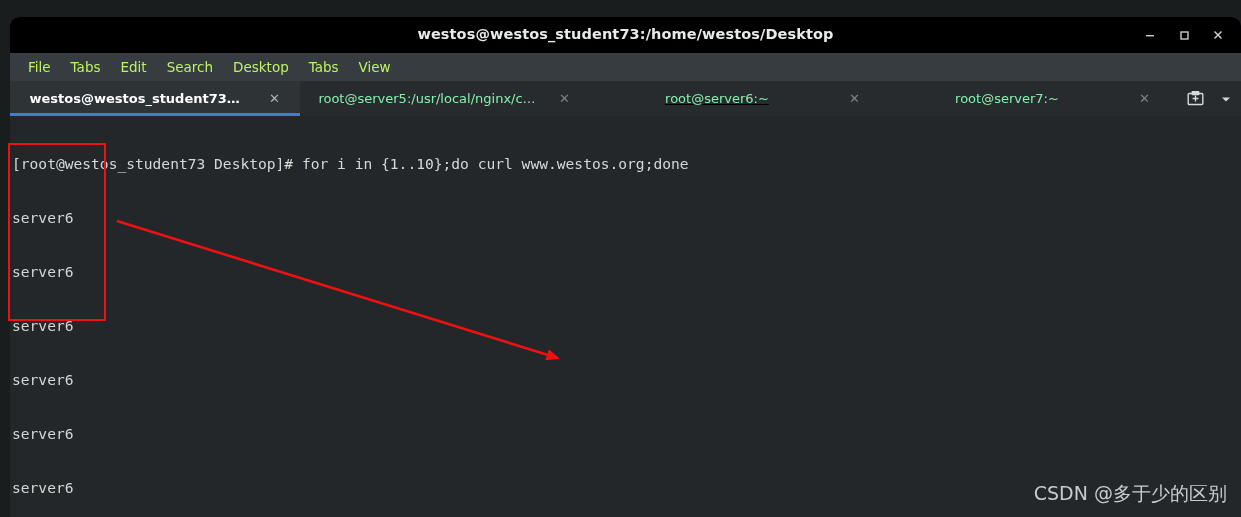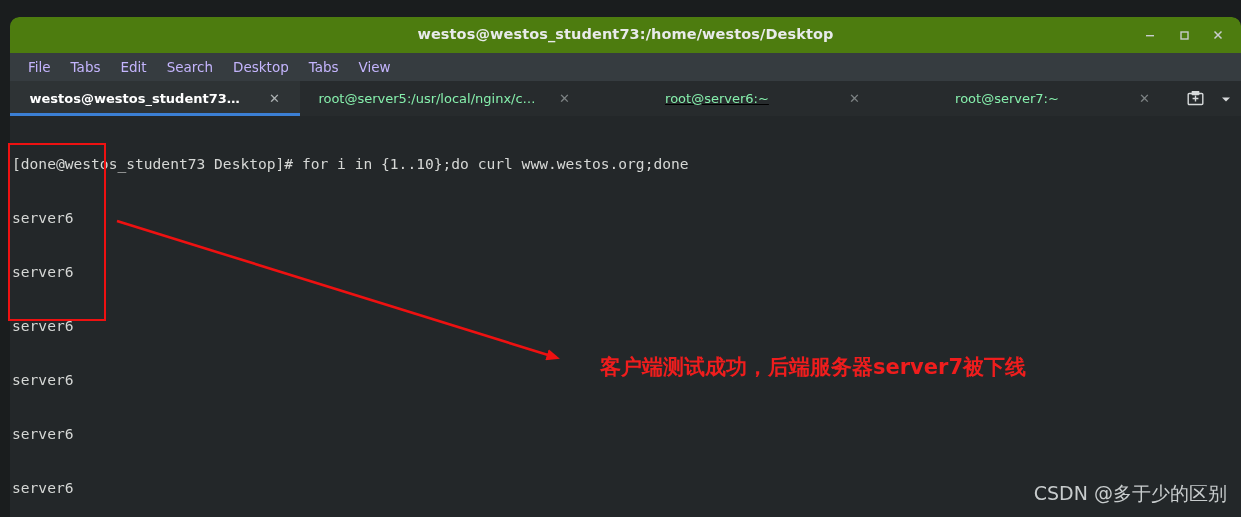--- a/index.html
+++ b/index.html
@@ -35,21 +35,21 @@
     background: #232729;
     border-top-left-radius: 9px;
     border-top-right-radius: 9px;
     overflow: hidden;
   }
 
   
   .titlebar {
     position: relative;
     height: 36px;
-    background: #4d7c0f;
+    background: #000000;
     border-top-left-radius: 9px;
     border-top-right-radius: 9px;
     display: flex;
     align-items: center;
     justify-content: center;
     padding-left: 23px;
   }
   .titlebar-title {
     color: #e8eaea;
     font-size: 14.5px;
@@ -85,21 +85,21 @@
 
   
   .menubar {
     height: 28px;
     background: #363c40;
     display: flex;
     align-items: center;
     padding-left: 8px;
   }
   .menu-item {
-    color: #c4b5fd;
+    color: #bef264;
     font-size: 13.5px;
     padding: 3px 10px;
     white-space: nowrap;
     cursor: default;
   }
 
   
   .tabbar {
     height: 35px;
     background: #272b2d;
@@ -289,21 +289,21 @@
         <div class="tabmenu-btn">
           <svg width="14" height="14" viewBox="0 0 14 14">
             <path d="M3 5.5 L7 9.5 L11 5.5 Z" fill="#d7dadb"></path>
           </svg>
         </div>
       </div>
     </div>
 
     <div class="terminal">
       <div class="term-text">
-        <div class="term-line"><span>[done@westos_student73 Desktop]#</span><span> </span><span>for i in {1..10};do curl www.westos.org;done</span></div>
+        <div class="term-line"><span>[root@westos_student73 Desktop]#</span><span> </span><span>for i in {1..10};do curl www.westos.org;done</span></div>
         <div class="term-line">server6</div>
         <div class="term-line">server6</div>
         <div class="term-line">server6</div>
         <div class="term-line">server6</div>
         <div class="term-line">server6</div>
         <div class="term-line">server6</div>
         
         
         
         
@@ -317,17 +317,16 @@
 
   <svg class="annot-svg">
     <defs>
       <marker id="arrowhead" markerWidth="5.2" markerHeight="4.4" refX="0.4" refY="2.2" orient="auto">
         <polygon points="0 0, 5.2 2.2, 0 4.4" fill="#ee1111"></polygon>
       </marker>
     </defs>
     <line x1="117" y1="221" x2="548" y2="355" stroke="#ee1111" stroke-width="2.6" marker-end="url(#arrowhead)"></line>
   </svg>
 
-  <div class="annot-text" style="left:600px; top:353px;">客户端测试成功，后端服务器server7被下线</div>
 
   <div class="watermark" style="right:14px; bottom:10px;">CSDN @多于少的区别</div>
 
 </div>
 
 </body></html>

